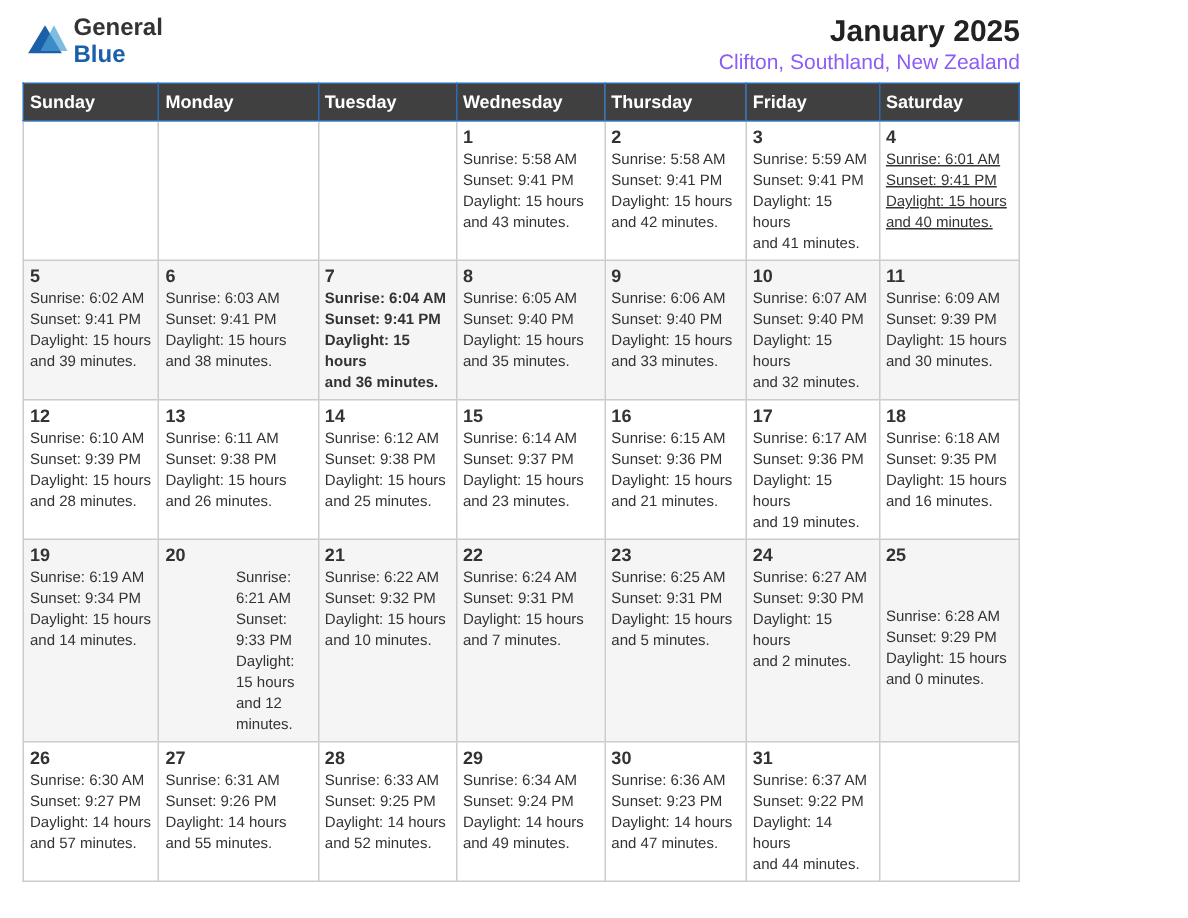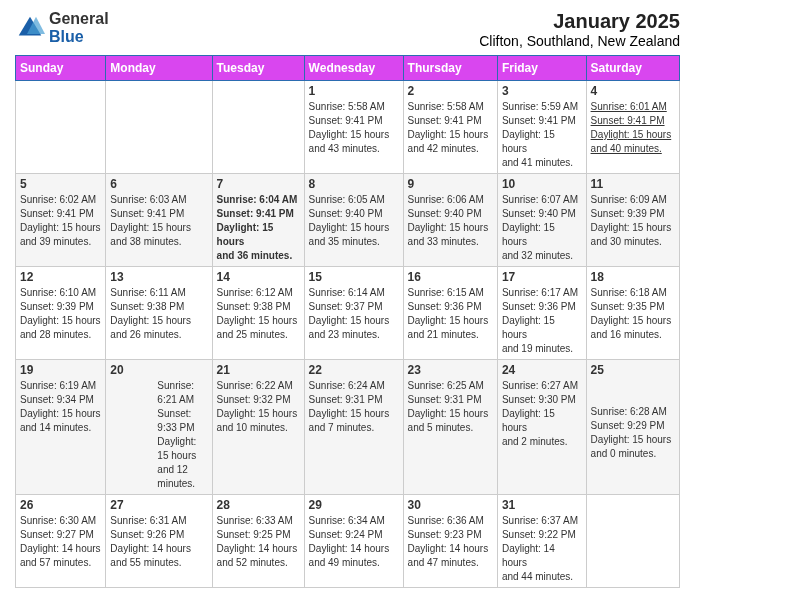--- a/index.html
+++ b/index.html
@@ -48,29 +48,29 @@
     .title-block {
       text-align: right;
     }
     .cal-title {
       font-size: 20px;
       font-weight: bold;
       color: #222;
     }
     .cal-subtitle {
       font-size: 14px;
-      color: #000000;
+      color: #8b5cf6;
     }
     .calendar {
       width: 100%;
       border-collapse: collapse;
       border: 1px solid #ccc;
     }
     .calendar th {
-      background: #d946ef;
+      background: #404040;
       color: #fff;
       font-size: 12px;
       font-weight: bold;
       padding: 5px 4px;
       text-align: left;
       border: 1px solid #2b6cb0;
     }
     .calendar td {
       vertical-align: top;
       border: 1px solid #ccc;

